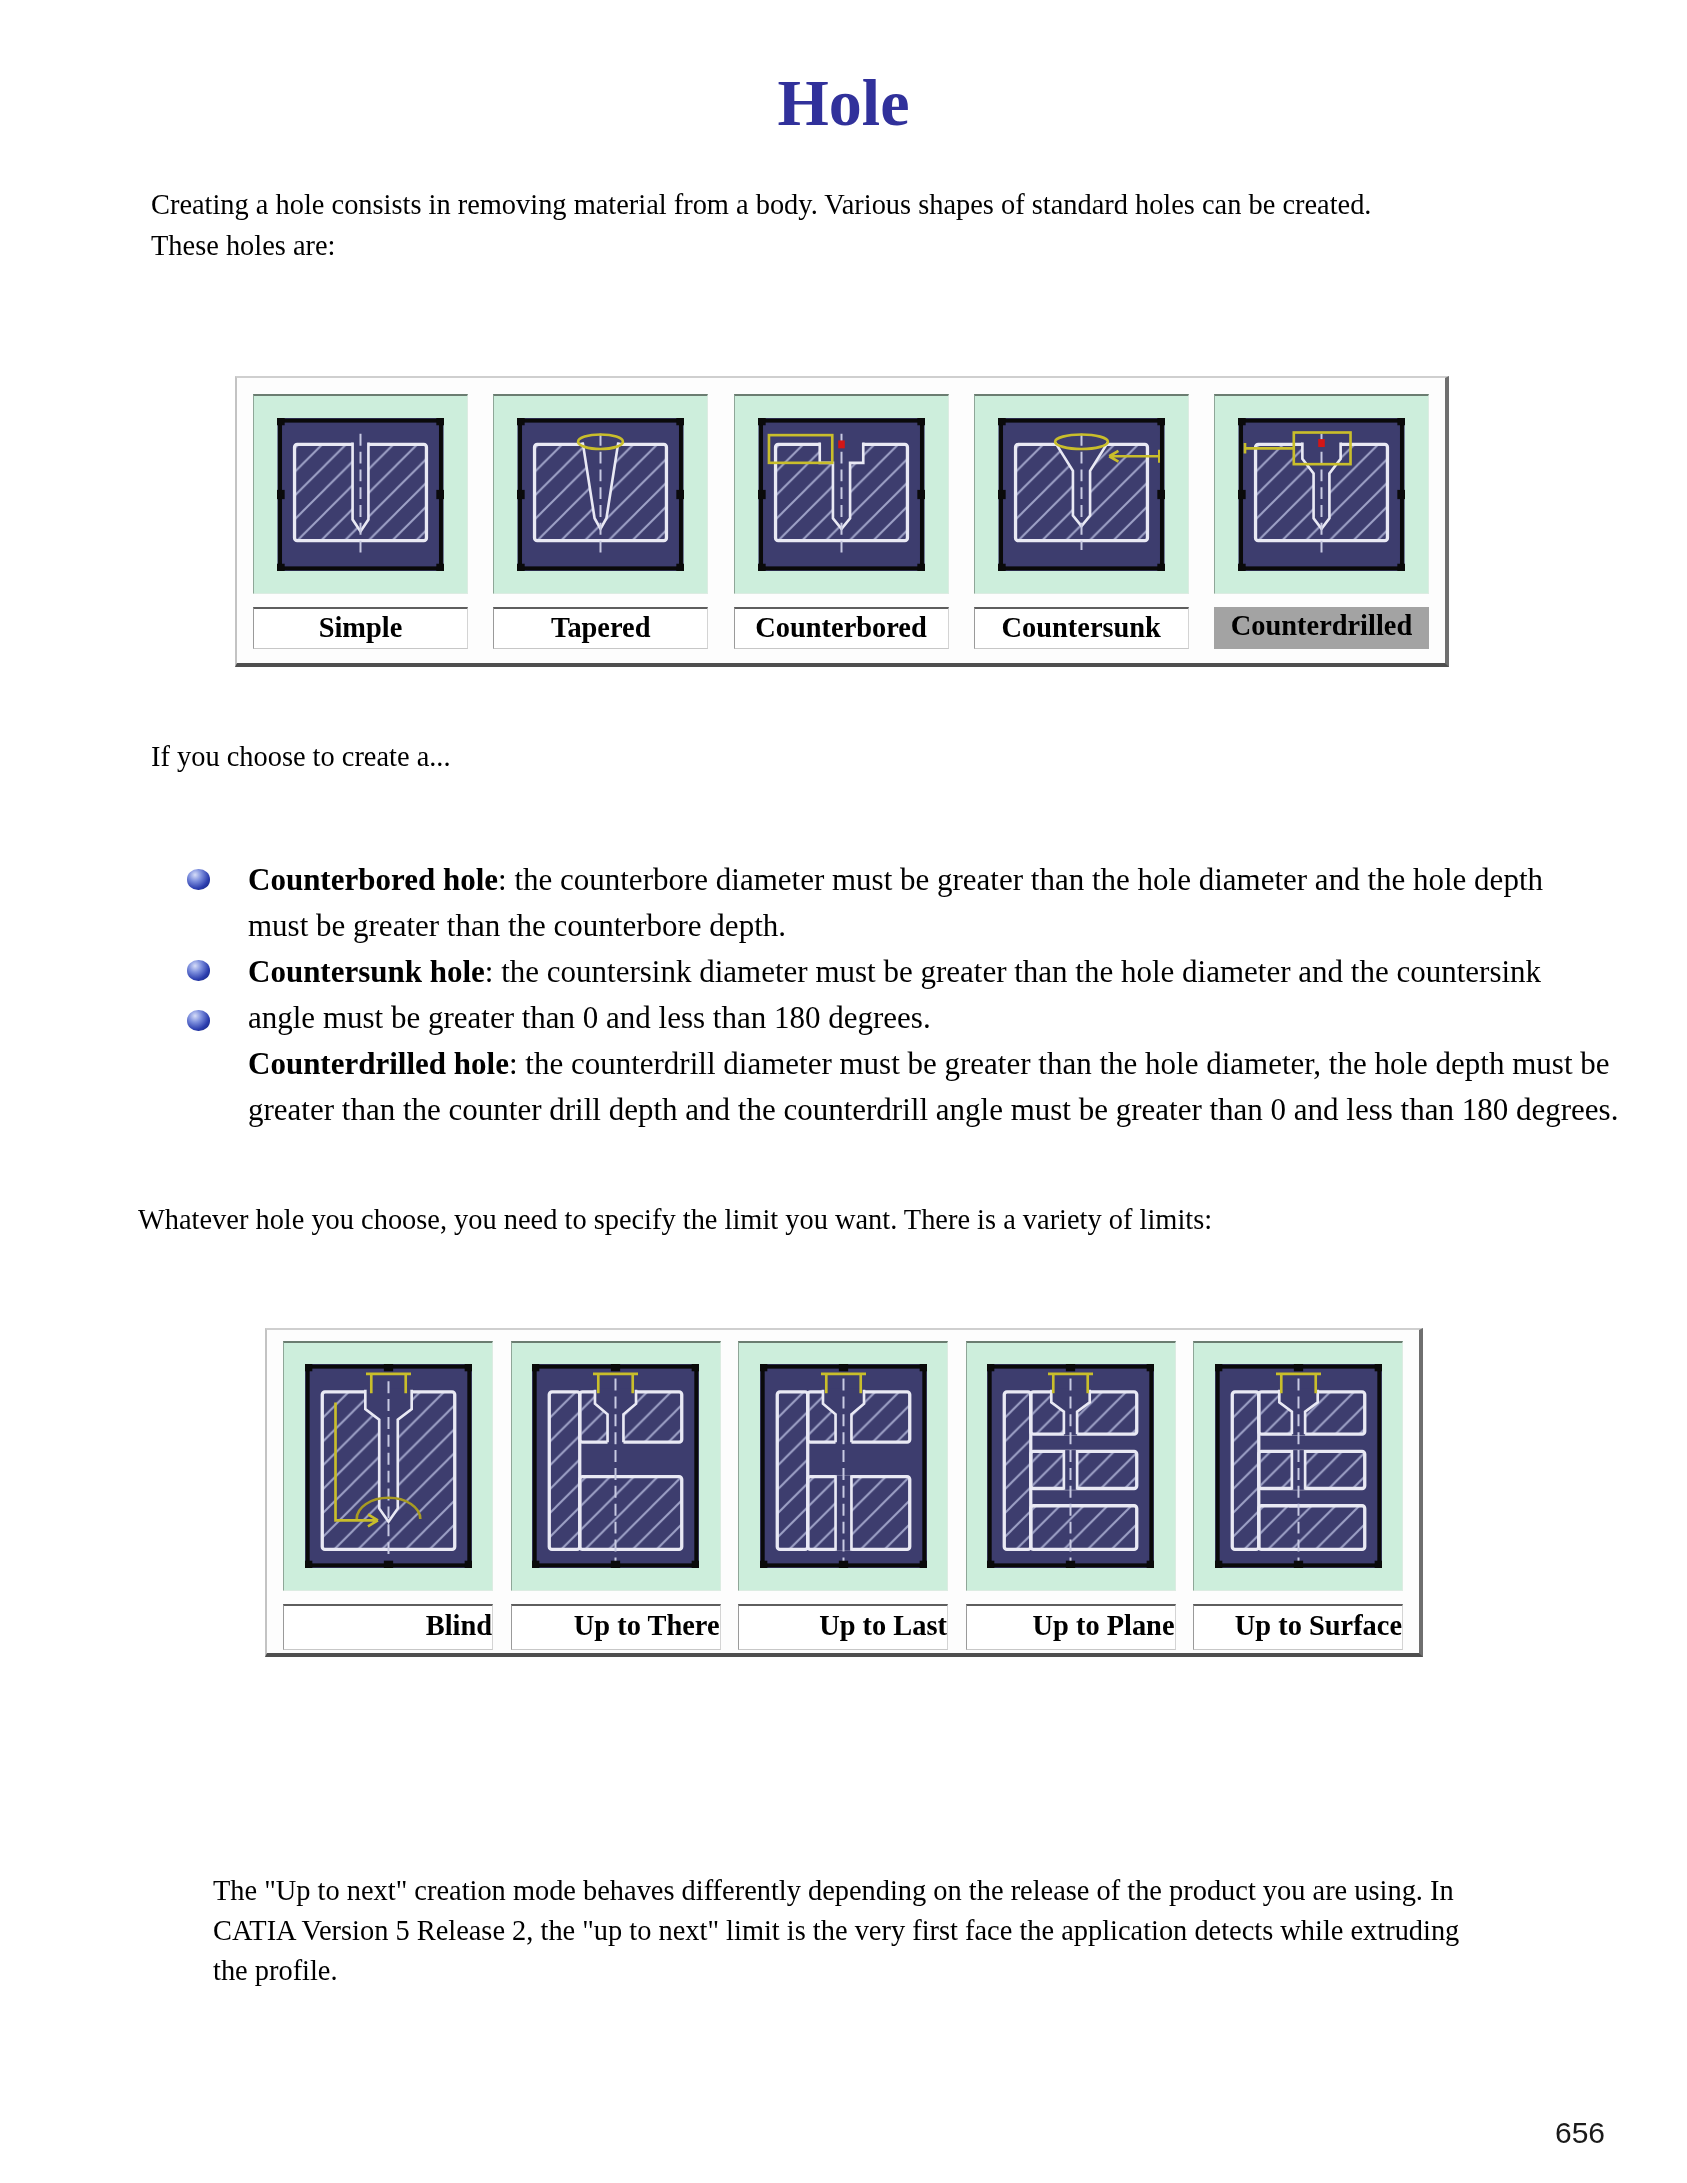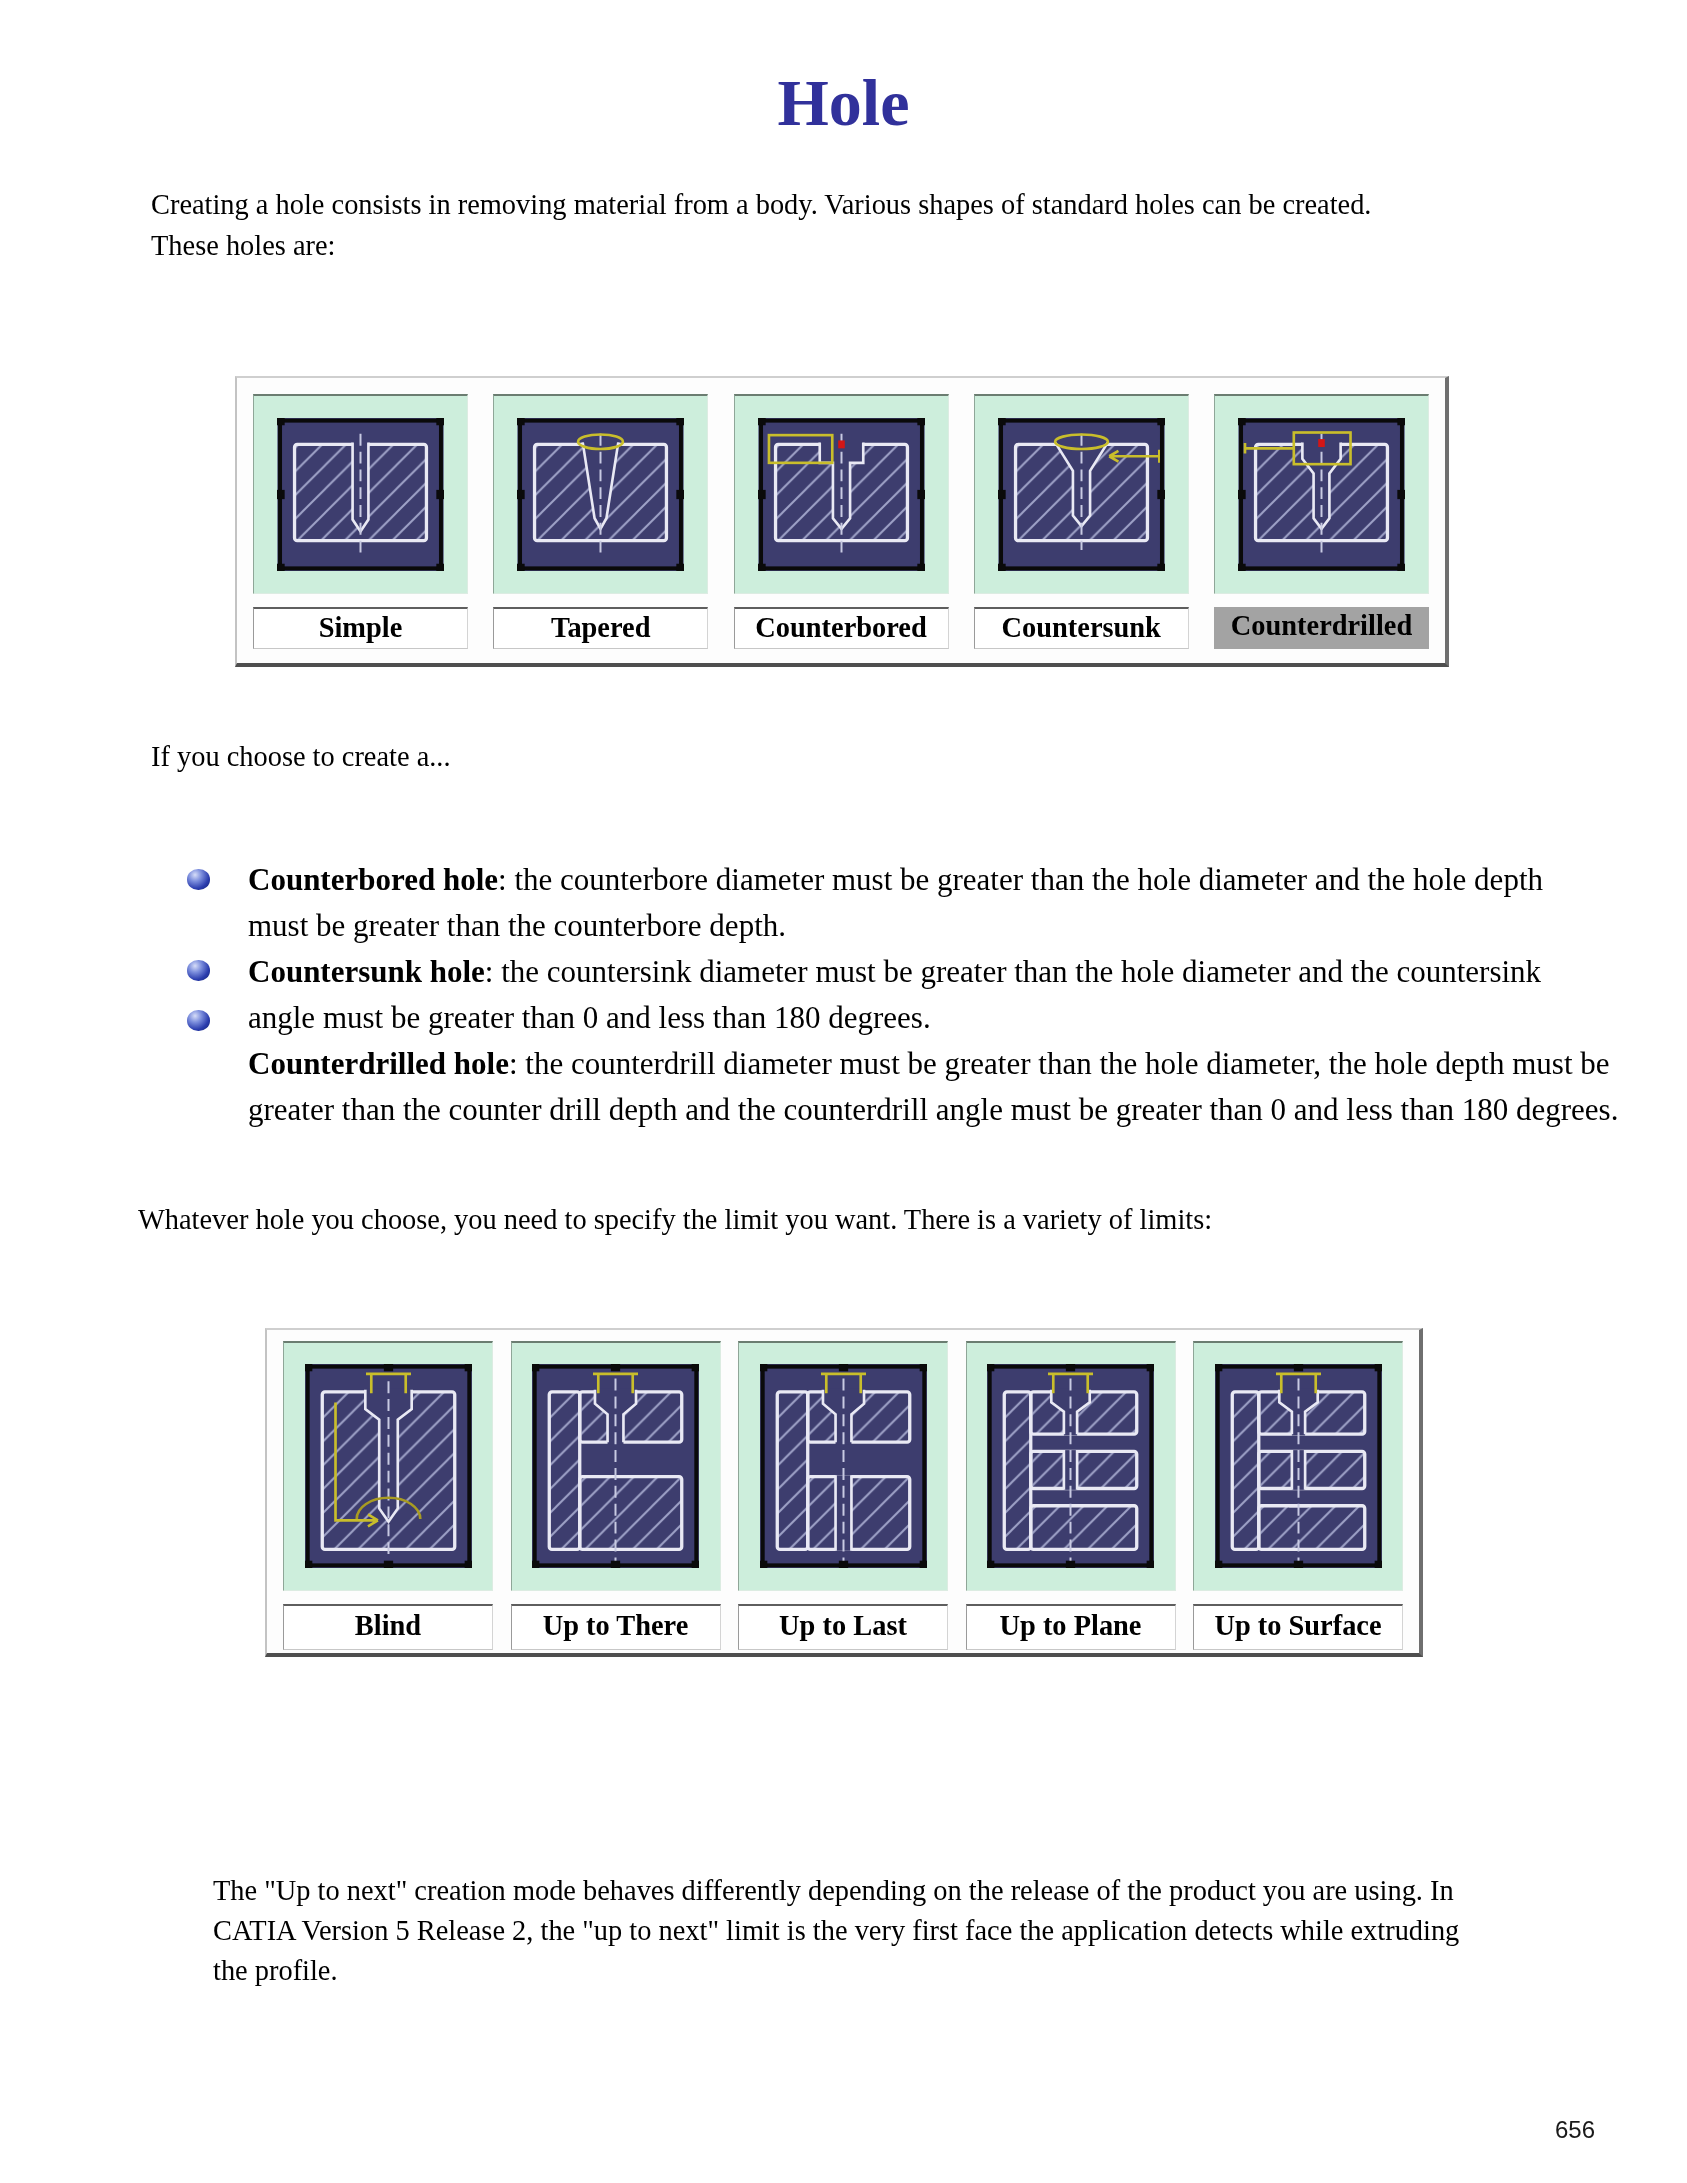--- a/index.html
+++ b/index.html
@@ -29,24 +29,24 @@
   .tile{box-sizing:border-box;background:#CDEEDC;display:flex;align-items:center;justify-content:center;
         border-top:2.6px solid #6b7d71;border-left:1.3px solid #8fa698;
         border-right:1.3px solid #dcece2;border-bottom:1.3px solid #dcece2;}
   #fig1 .tile{height:200px;}
   #fig2 .tile{height:250px;}
   .holeimg{display:block;}
   .lbl{box-sizing:border-box;background:#ffffff;text-align:center;font-weight:bold;font-size:28.4px;
        border-top:2.6px solid #5e5e5e;border-left:1.3px solid #9a9a9a;
        border-right:1.3px solid #d4d4d4;border-bottom:1.3px solid #c7c7c7;}
   #fig1 .lbl{margin-top:13.2px;height:42px;line-height:37px;text-align:center;}
-  #fig2 .lbl{margin-top:13.2px;height:46px;line-height:40px;}
+  #fig2 .lbl{margin-top:13.2px;height:46px;line-height:40px;text-align:right;}
   .lbl.selected{background:#a3a3a3;border:none;height:52px;line-height:46px;margin-top:9.3px;}
   #page-number{position:absolute;left:1555px;top:2116px;font-family:"Liberation Sans", sans-serif;
-               font-size:24px;color:#1a1a1a;}
+               font-size:30px;color:#1a1a1a;}
   b{font-weight:bold;}
 </style>
 </head>
 <body>
 
 <div id="page">
   <h1 class="title" style="color: rgb(49, 49, 155);">Hole</h1>
 
   <div class="para" id="intro">
     <div class="line">Creating a hole consists in removing material from a body. Various shapes of standard holes can be created.</div>

